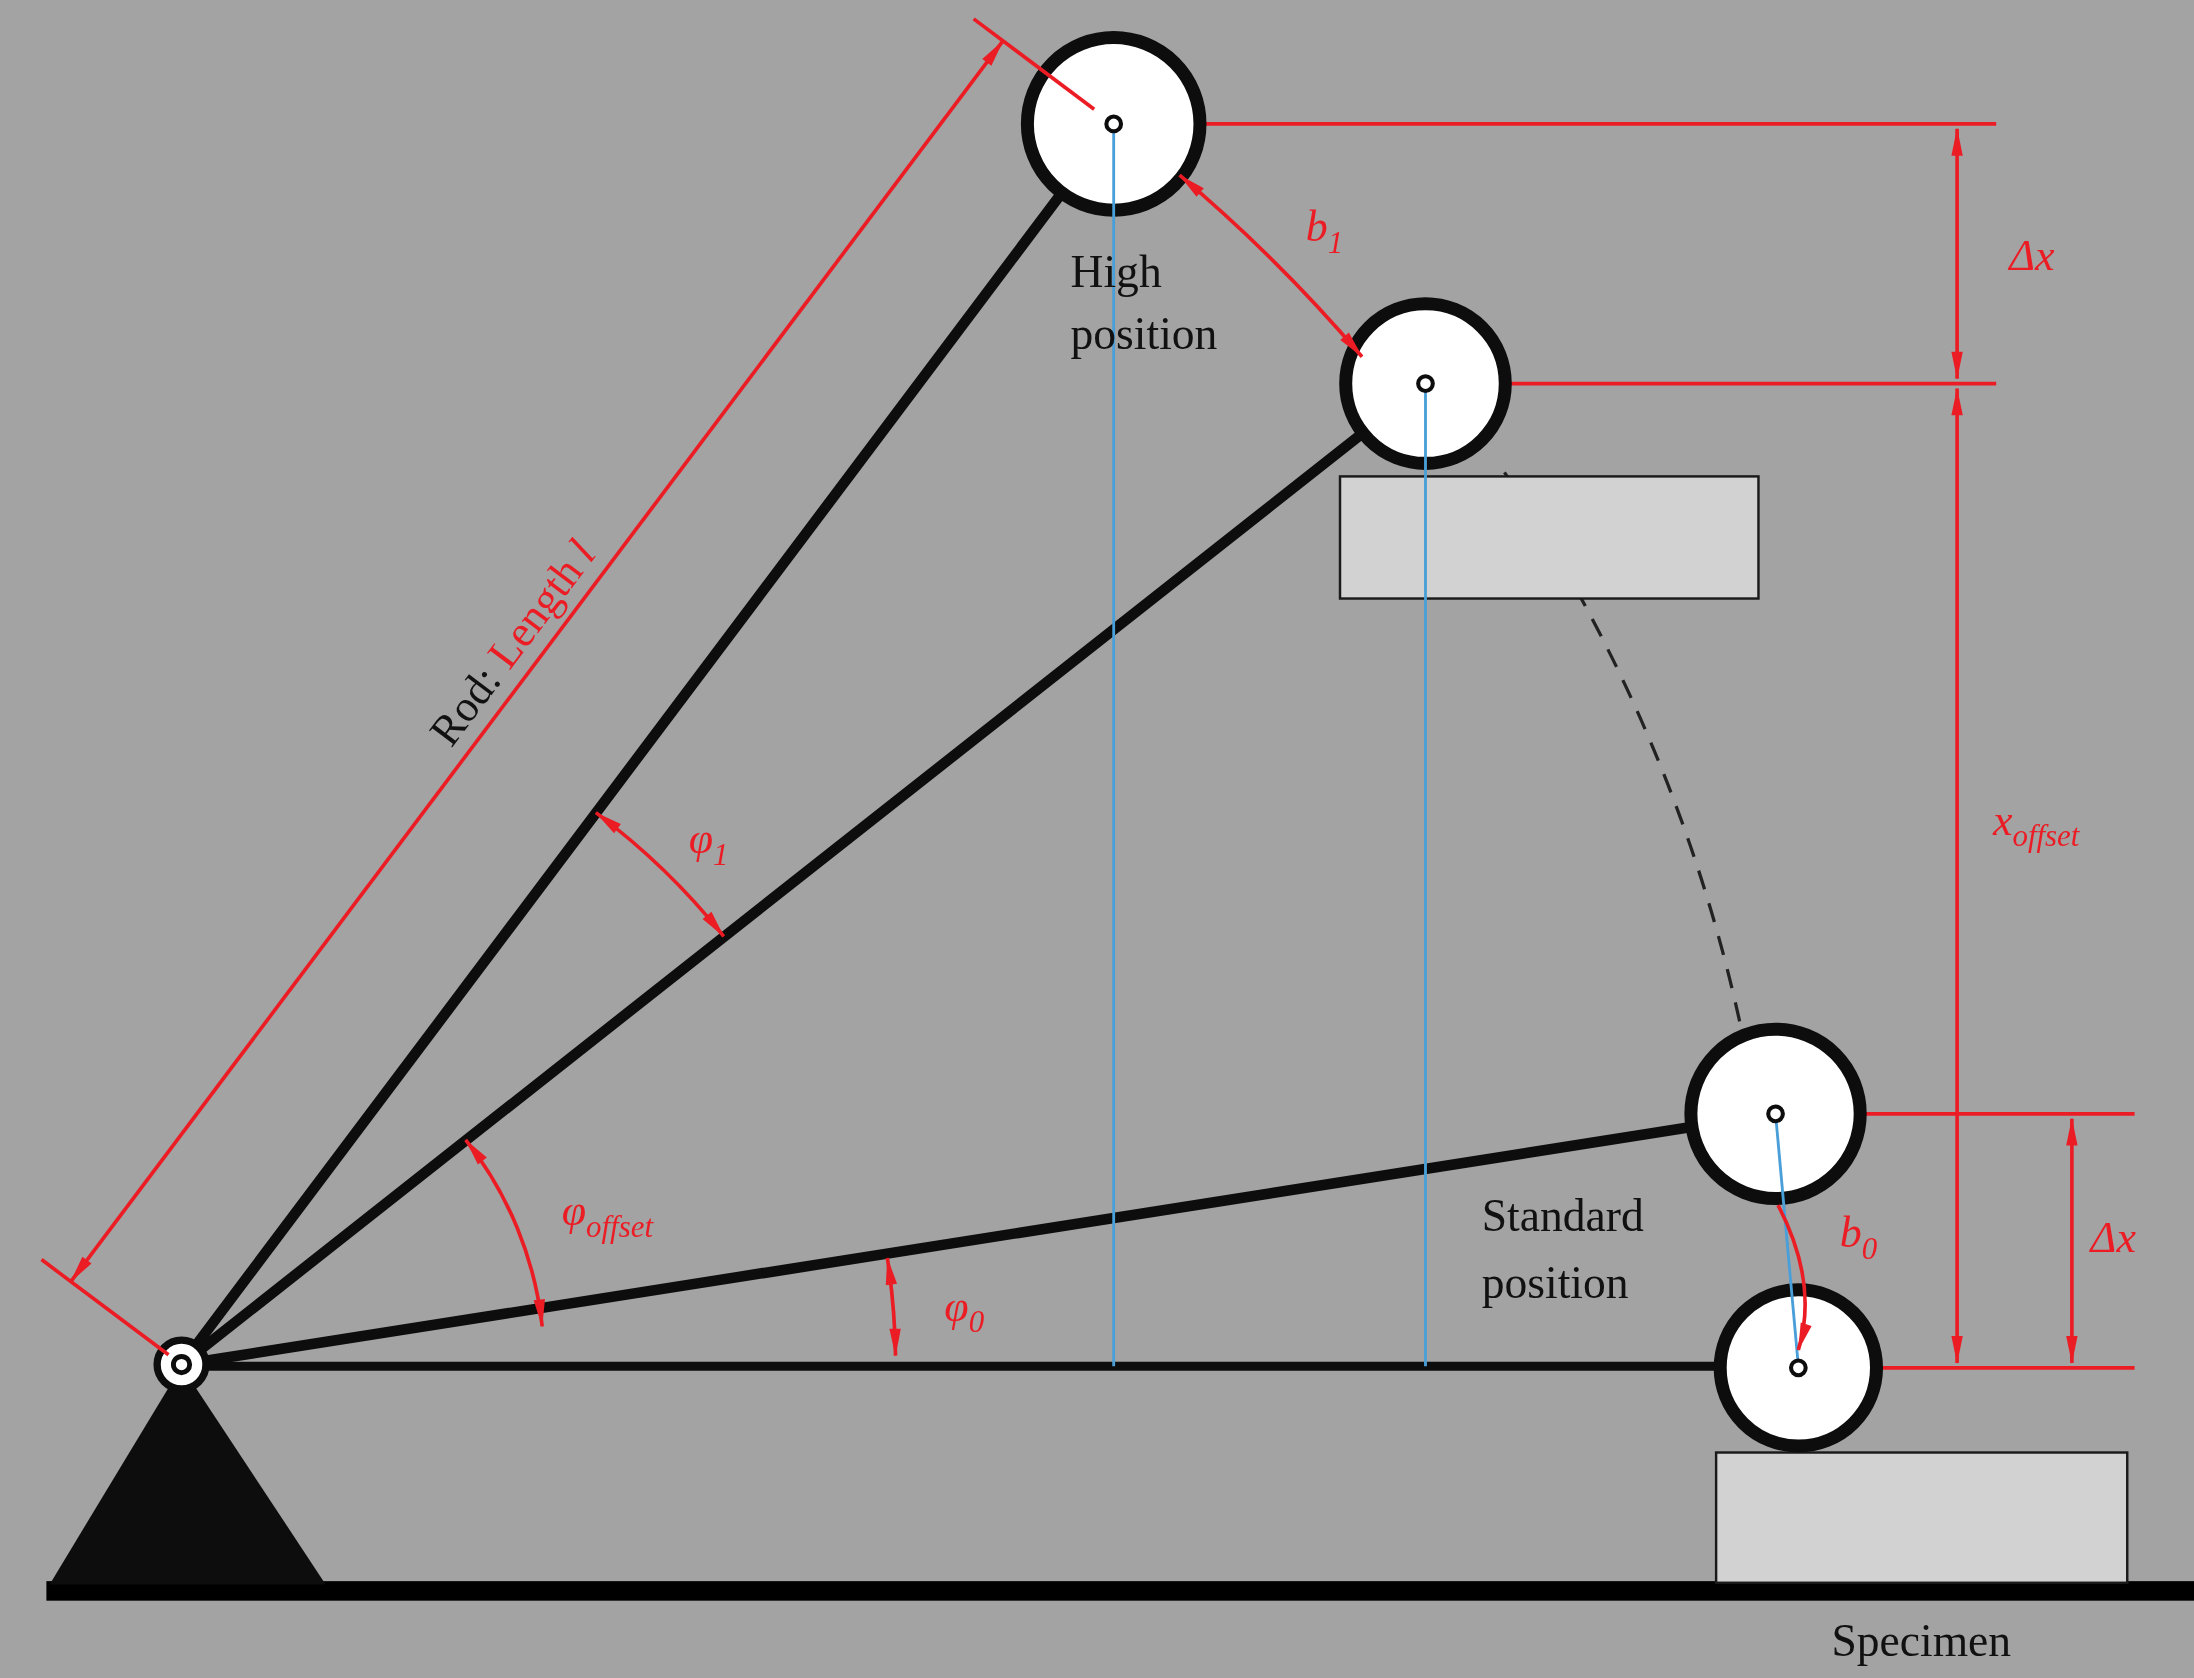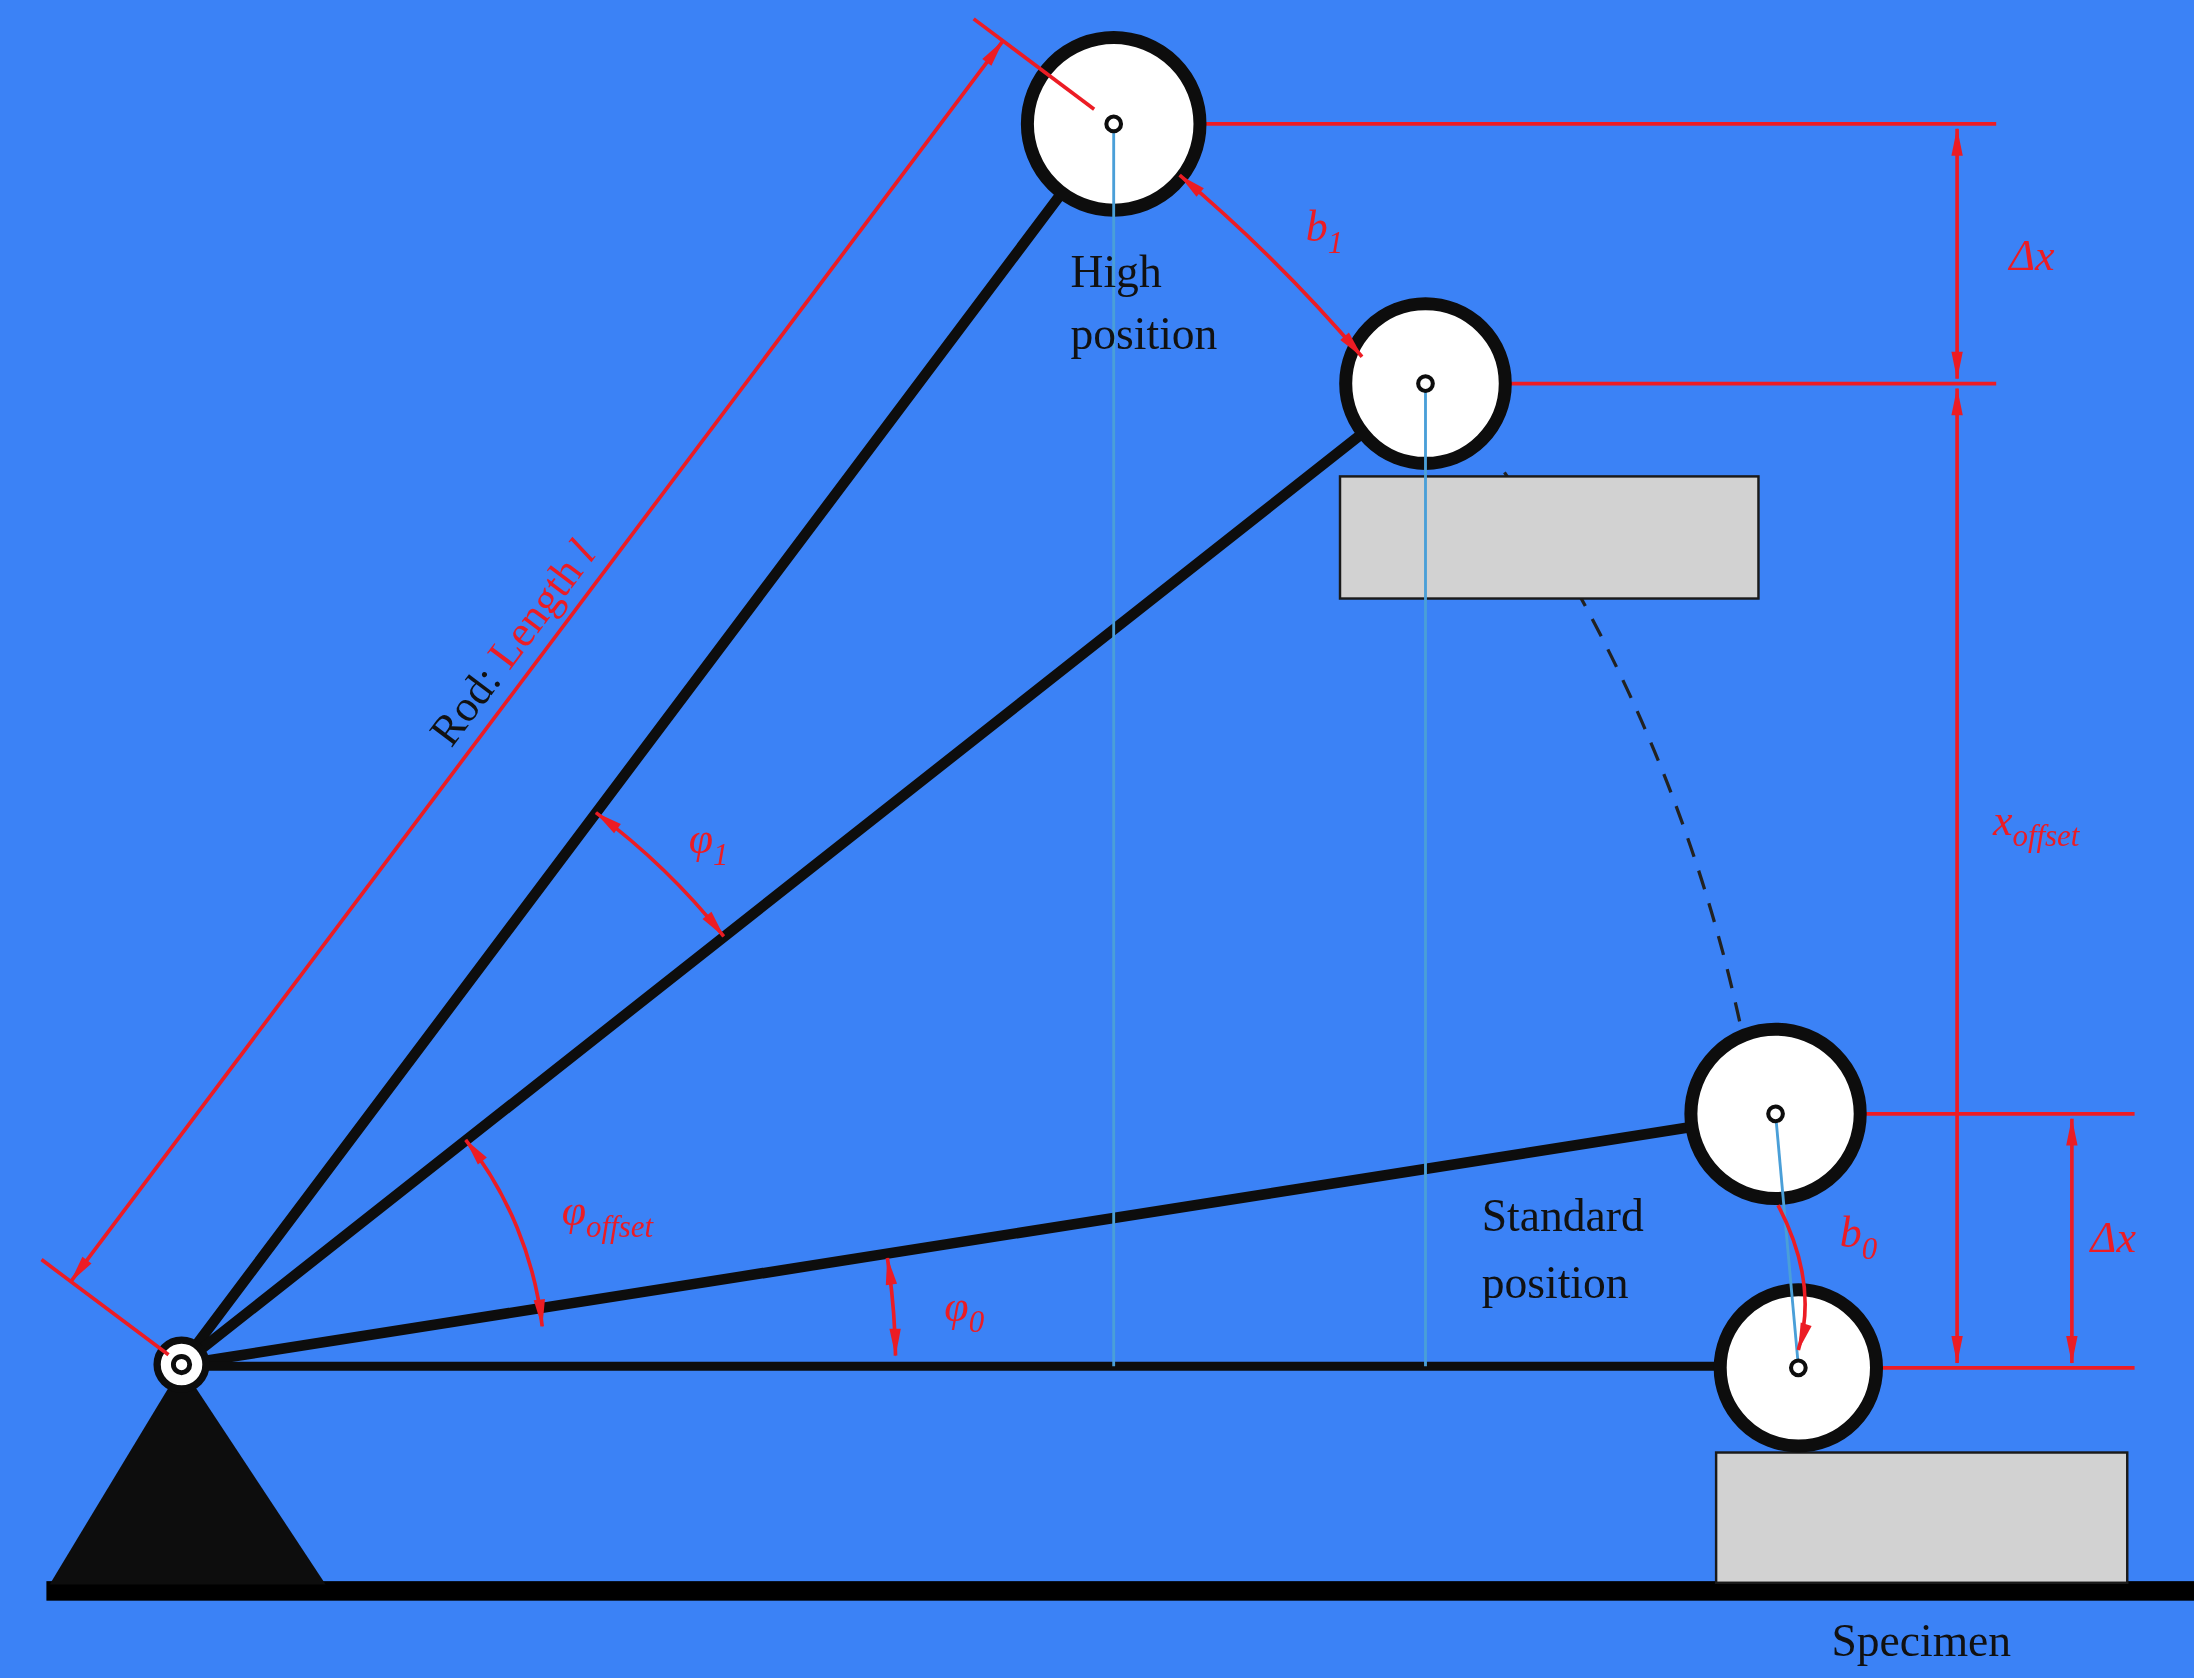--- a/index.html
+++ b/index.html
@@ -3,21 +3,21 @@
 <meta charset="utf-8">
 <style>
   :root{
     --dimension-red:#ec1c24;
     --rod-black:#0d0d0d;
     --guide-blue:#4a9fd8;
     --block-gray:#d2d2d2;
     --ground-black:#000000;
   }
   html,body{margin:0;padding:0;background:#ffffff;}
-  .canvas{width:2194px;height:1679px;background:#3b82f6;position:relative;}
+  .canvas{width:2194px;height:1679px;background:#a3a3a3;position:relative;}
   svg{display:block;}
   .rod{stroke:var(--rod-black);stroke-width:13;fill:none;stroke-linecap:round;}
   .baseline{stroke:var(--rod-black);stroke-width:11;fill:none;}
   .ringcircle{fill:#ffffff;stroke:var(--rod-black);stroke-width:16;}
   .dot{fill:#ffffff;stroke:var(--rod-black);stroke-width:5;}
   .pivot-outer{fill:#ffffff;stroke:var(--rod-black);stroke-width:9;}
   .pivot-inner{fill:#ffffff;stroke:var(--rod-black);stroke-width:6;}
   .blueln{stroke:var(--guide-blue);stroke-width:3.5;fill:none;}
   .redln{stroke:var(--dimension-red);stroke-width:4.5;fill:none;}
   .dashln{stroke:#222222;stroke-width:4;stroke-dasharray:24 18;fill:none;}

